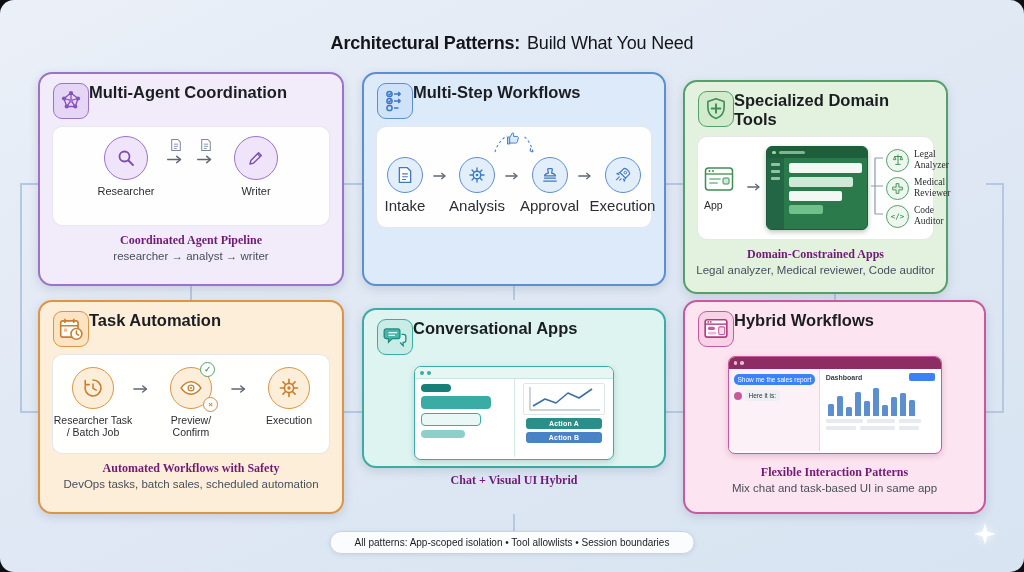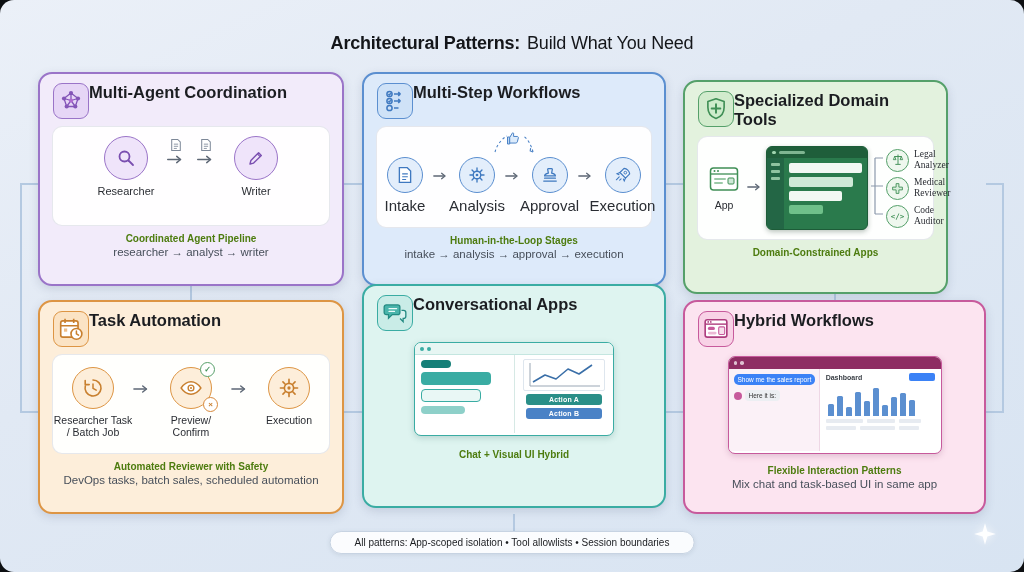--- a/index.html
+++ b/index.html
@@ -13,21 +13,21 @@
   .cn11{left:986px;top:183px;width:18px;height:2px}.cn12{left:1002px;top:183px;width:2px;height:230px}
   .cn13{left:986px;top:411px;width:18px;height:2px}.cn14{left:513px;top:514px;width:2px;height:18px}
 
   .title{position:absolute;top:21px;left:0;width:100%;text-align:center;font-size:18px;color:#14161a;letter-spacing:-.2px;z-index:2;}
   .title .tb{font-weight:700;}
   .title .tr{margin-left:7px;font-weight:400;}
 
   .card{position:absolute;border-radius:14px;border:2px solid;box-shadow:0 3px 10px rgba(70,85,115,.18);z-index:1;box-sizing:border-box;}
   .pos1{left:38px;top:72px;width:306px;height:214px}.pos2{left:362px;top:72px;width:304px;height:214px}
   .pos3{left:683px;top:80px;width:265px;height:214px}.pos4{left:38px;top:300px;width:306px;height:214px}
-  .pos5{left:362px;top:284px;width:304px;height:224px}.pos6{left:683px;top:300px;width:303px;height:214px}
+  .pos5{left:362px;top:308px;width:304px;height:160px}.pos6{left:683px;top:300px;width:303px;height:214px}
 
   .purple{background:#f2ebfa;border-color:#9a74c8}.purple .hicon{background:#e6d6f6;border-color:#9a74c8}
   .blue{background:#ddeafa;border-color:#5b8fd0}.blue .hicon{background:#cfe2f7;border-color:#5b8fd0}
   .green{background:#e3f2de;border-color:#55a06a}.green .hicon{background:#d2ebcd;border-color:#55a06a}
   .orange{background:#fdeeda;border-color:#dd9544}.orange .hicon{background:#fbe3c4;border-color:#dd9544}
   .teal{background:#def4f0;border-color:#3aaca3}.teal .hicon{background:#c9ece7;border-color:#3aaca3}
   .pink{background:#fce4f0;border-color:#c75a9c}.pink .hicon{background:#f8d2e6;border-color:#c75a9c}
 
   .card-header{display:flex;align-items:flex-start;padding:9px 13px 5px;}
   .hicon{width:36px;height:36px;border-radius:9px;border:1.5px solid;display:flex;align-items:center;justify-content:center;flex:none;box-sizing:border-box;}
@@ -43,21 +43,21 @@
 
   .p2{height:102px;}
   .thumbwrap{position:absolute;left:50%;top:1px;transform:translateX(-50%);}
   .stages{display:flex;justify-content:center;align-items:flex-start;margin-top:30px;}
   .stage{width:57px;display:flex;flex-direction:column;align-items:center;}
   .scirc{width:34px;height:34px;border-radius:50%;background:#e3eefb;border:1.5px solid #5b8fd0;display:flex;align-items:center;justify-content:center;}
   .slbl{font-size:15px;color:#2a2d33;margin-top:4px;}
   .fa2{margin-top:11px;}
 
   .p3{height:104px;display:flex;align-items:center;padding:6px;gap:3px;}
-  .appcol{width:40px;display:flex;flex-direction:column;align-items:center;flex:none;}
+  .appcol{width:40px;display:flex;flex-direction:column;align-items:flex-start;flex:none;}
   .applbl{font-size:10.5px;color:#2a2d33;margin-top:3px;}
   .mock3{width:100px;height:82px;border-radius:6px;background:#2a7a4c;border:1px solid #1d5c38;overflow:hidden;flex:none;box-shadow:0 2px 5px rgba(30,60,40,.3);}
   .m3top{height:11px;background:#1f5e3a;display:flex;align-items:center;gap:3px;padding:0 5px;}
   .m3dot{width:3.5px;height:3.5px;border-radius:50%;background:#9fd4ae;}
   .m3line{width:26px;height:2.5px;border-radius:2px;background:#7fb591;}
   .m3body{display:flex;height:71px;}
   .m3side{width:17px;background:#236645;padding-top:5px;display:flex;flex-direction:column;gap:4px;align-items:center;}
   .m3side i{display:block;width:9px;height:3px;background:#8fc3a0;border-radius:1px;}
   .m3main{flex:1;padding:5px;}
   .m3row{height:10px;border-radius:2px;background:#f2f8f3;margin-bottom:4px;}
@@ -109,21 +109,21 @@
   .m6dash{flex:1;padding:4px 6px;display:flex;flex-direction:column;}
   .dhead{display:flex;justify-content:space-between;align-items:center;margin-bottom:3px;}
   .dtitle{font-size:7px;font-weight:700;color:#3a3f46;}
   .dbtn{width:26px;height:8px;background:#3b82f6;border-radius:2px;}
   .dbars{display:flex;align-items:flex-end;gap:3px;height:32px;padding:0 2px;}
   .dbars i{display:block;width:6px;background:#5b8fd0;border-radius:1.5px 1.5px 0 0;}
   .trow{display:flex;gap:4px;margin-top:3px;}
   .trow i{display:block;height:4px;border-radius:1px;background:#e7ebf1;}
 
   .card-caption{text-align:center;margin-top:7px;padding:0 10px;}
-  .cap-t{font-size:10px;font-weight:700;color:#4d7c0f;}
+  .cap-t{font-size:12px;font-weight:700;color:#701a75;font-family:Liberation Serif, serif;}
   .cap-s{font-size:11.5px;color:#474f5a;margin-top:2px;}
 
   .footer{position:absolute;left:50%;top:531px;transform:translateX(-50%);background:rgba(253,254,255,.92);border:1px solid #c7d3e2;border-radius:17px;padding:5px 24px;font-size:10px;color:#1b1d21;z-index:2;white-space:nowrap;box-shadow:0 1px 4px rgba(90,105,130,.15);}
   .sparkle{position:absolute;left:972px;top:521px;z-index:2;filter:drop-shadow(0 0 4px rgba(255,255,255,.9));}
 </style>
 </head>
 <body>
 
 <svg width="0" height="0" style="position:absolute">
   <defs>
@@ -303,24 +303,20 @@
             <svg width="18" height="18" viewBox="0 0 20 20" style="color:#3f79c0">
               <path d="M11.2 2.6c3.1.3 5.9 3.1 6.2 6.2l-4.6 4.6-6.2-6.2z" fill="#eaf2fb" stroke="currentColor" stroke-width="1.3" stroke-linejoin="round"></path>
               <circle cx="12.6" cy="7.4" r="1.5" fill="none" stroke="currentColor" stroke-width="1.1"></circle>
               <path d="M6.6 7.2L3.4 8.6l2.2 1M12.8 13.4L11.4 16.6l-1-2.2M5.8 12.1l-3.2 3.2M7.9 14.2l-1.6 1.6" fill="none" stroke="currentColor" stroke-width="1.2" stroke-linecap="round"></path>
             </svg>
           </div>
           <div class="slbl">Execution</div>
         </div>
       </div>
     </div>
-    <div class="card-caption">
-      <div class="cap-t">Human-in-the-Loop Stages</div>
-      <div class="cap-s">intake → analysis → approval → execution</div>
-    </div>
   </section>
 
   <section class="card green pos3">
     <div class="card-header">
       <div class="hicon">
         <svg width="26" height="26" viewBox="0 0 24 24">
           <path d="M12 2.5l7.5 2.6v5.2c0 5.2-3.1 8.9-7.5 10.4-4.4-1.5-7.5-5.2-7.5-10.4V5.1z" fill="#cdeccb" stroke="#3f8f55" stroke-width="1.5" stroke-linejoin="round"></path>
           <path d="M12 7.5v8M8 11.5h8" stroke="#3f8f55" stroke-width="1.8" stroke-linecap="round"></path>
         </svg>
       </div>
@@ -399,20 +395,21 @@
           </div>
           <div class="tlbl">
             <div>Code</div>
             <div>Auditor</div>
           </div>
         </div>
       </div>
     </div>
     <div class="card-caption">
       <div class="cap-t">Domain-Constrained Apps</div>
+      <div class="cap-s">Legal analyzer, Medical reviewer, Code auditor</div>
     </div>
   </section>
 
   <section class="card orange pos4">
     <div class="card-header">
       <div class="hicon">
         <svg width="26" height="26" viewBox="0 0 24 24">
           <rect x="2.5" y="4.5" width="16" height="15" rx="2" fill="#fff" stroke="#c87f2e" stroke-width="1.5"></rect>
           <path d="M2.5 9h16M6.5 2.5v4M14.5 2.5v4" stroke="#c87f2e" stroke-width="1.5"></path>
           <rect x="5.5" y="11.5" width="3" height="3" fill="#edbe8a"></rect>
@@ -467,21 +464,21 @@
               <use href="#sym-gear" width="20" height="20"></use>
             </svg>
         </div>
         <div class="olbl">
           <div>Execution</div>
           <div></div>
         </div>
       </div>
     </div>
     <div class="card-caption">
-      <div class="cap-t">Automated Reviewer with Safety</div>
+      <div class="cap-t">Automated Workflows with Safety</div>
       <div class="cap-s">DevOps tasks, batch sales, scheduled automation</div>
     </div>
   </section>
 
   <section class="card teal pos5">
     <div class="card-header">
       <div class="hicon">
         <svg width="26" height="26" viewBox="0 0 24 24">
           <path d="M4 4.5h10.5c1.1 0 2 .9 2 2v5c0 1.1-.9 2-2 2H9.5L6 16.8v-3.3H4c-1.1 0-2-.9-2-2v-5c0-1.1.9-2 2-2z" fill="#49b4ab" stroke="#238a82" stroke-width="1.2"></path>
           <path d="M6.5 8h7M6.5 10.5h5" stroke="#eafaf8" stroke-width="1.2" stroke-linecap="round"></path>

